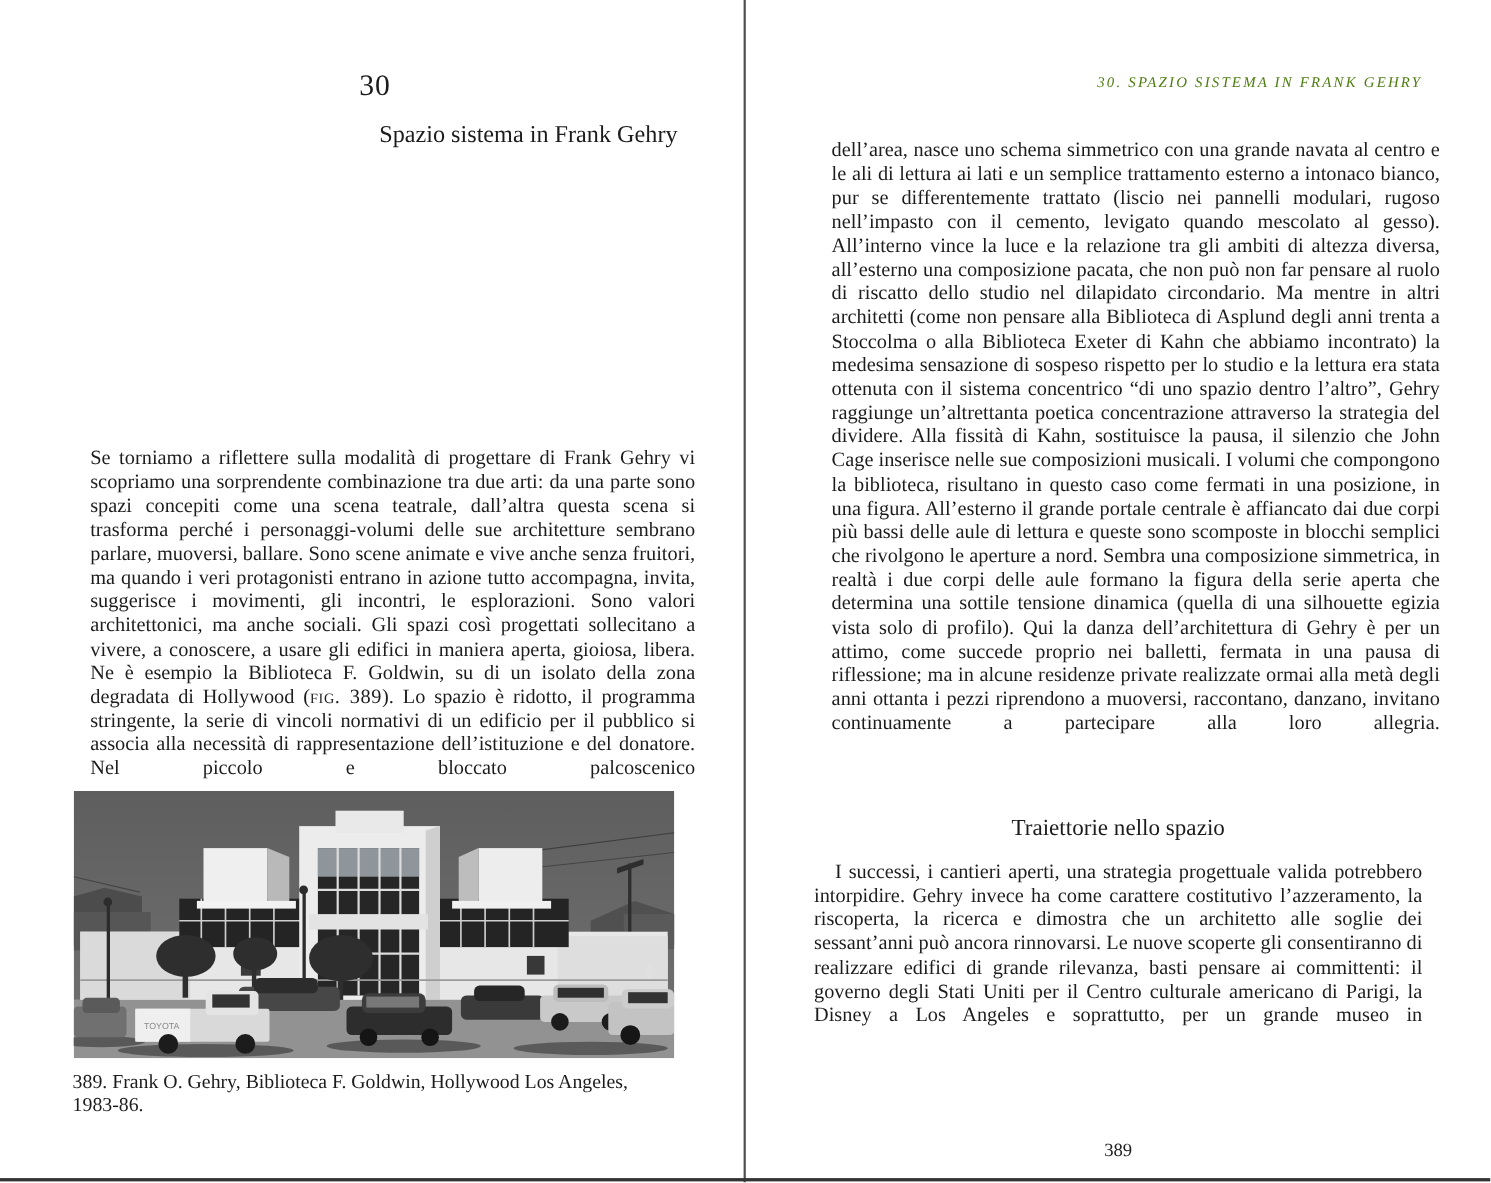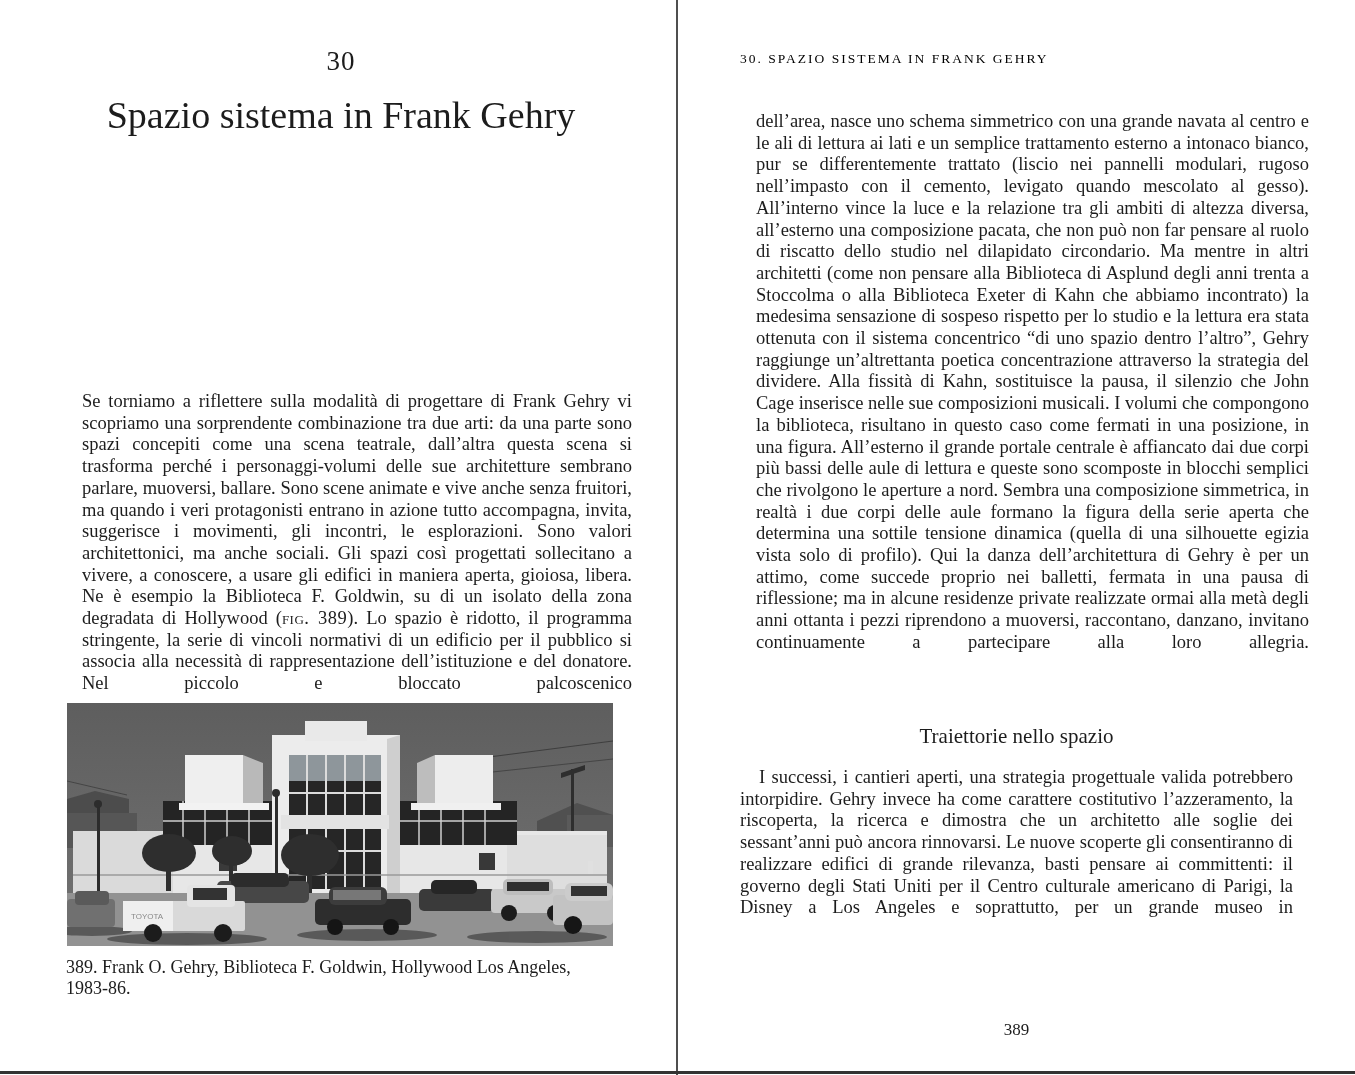--- a/index.html
+++ b/index.html
@@ -1,49 +1,49 @@
 <!DOCTYPE html>
 <html lang="it"><head>
 <meta charset="utf-8">
 <style>
   html,body{margin:0;padding:0;}
   body{
     width:1355px;height:1075px;position:relative;overflow:hidden;
     background:#ffffff;color:#1c1c1c;
     font-family:"Liberation Serif","DejaVu Serif",serif;
   }
-  .page{position:absolute;top:0;height:924px;}
+  .page{position:absolute;top:16px;height:924px;}
   #left-page{left:66px;width:550px;}
   #right-page{left:740px;width:553px;}
 
   .centered{text-align:center;}
   .chapter-number{position:absolute;top:46px;left:0;width:100%;font-size:27px;letter-spacing:1px;}
-  .chapter-title{position:absolute;top:93px;left:0;width:100%;font-size:38px;}
+  .chapter-title{position:absolute;top:93px;left:0;width:100%;font-size:22px;text-align:right;}
   .section-heading{position:absolute;left:0;width:100%;font-size:21px;}
   #left-heading{top:333px;}
   #right-heading{top:724px;}
 
   .body-text{
     font-size:18.5px;line-height:21.7px;text-align:justify;
     overflow:hidden;
   }
   .continues{text-align-last:justify;}
   .abs{position:absolute;left:0;width:100%;}
   #left-para{top:375px;height:326px;}
   #right-para-1{top:95px;height:614px;}
   #right-para-group{top:767px;height:242px;}
   #right-para-3{text-indent:19px;margin:0;}
   #right-para-2{margin:0;}
   p{margin:16px;}
 
   .smallcaps{font-variant:small-caps;letter-spacing:0.5px;}
 
   .running-header{
-    position:absolute;top:51px;left:0;width:100%;text-align:left;
-    font-size:13.5px;letter-spacing:2px;color:#000000;
+    position:absolute;top:51px;left:0;width:100%;text-align:right;
+    font-size:13.5px;letter-spacing:2px;color:#4d7c0f;font-style:italic;
   }
 
   .figure{position:absolute;top:703px;left:1px;width:546px;height:243px;}
   .figure svg{display:block;}
   .caption{position:absolute;top:957px;left:0;width:100%;font-size:18px;}
 
   .page-number{position:absolute;top:1020px;left:0;width:100%;text-align:center;font-size:17px;}
 
   .gutter-line{
     position:absolute;top:0;left:676px;width:2px;height:1075px;background:#4f4f4f;

